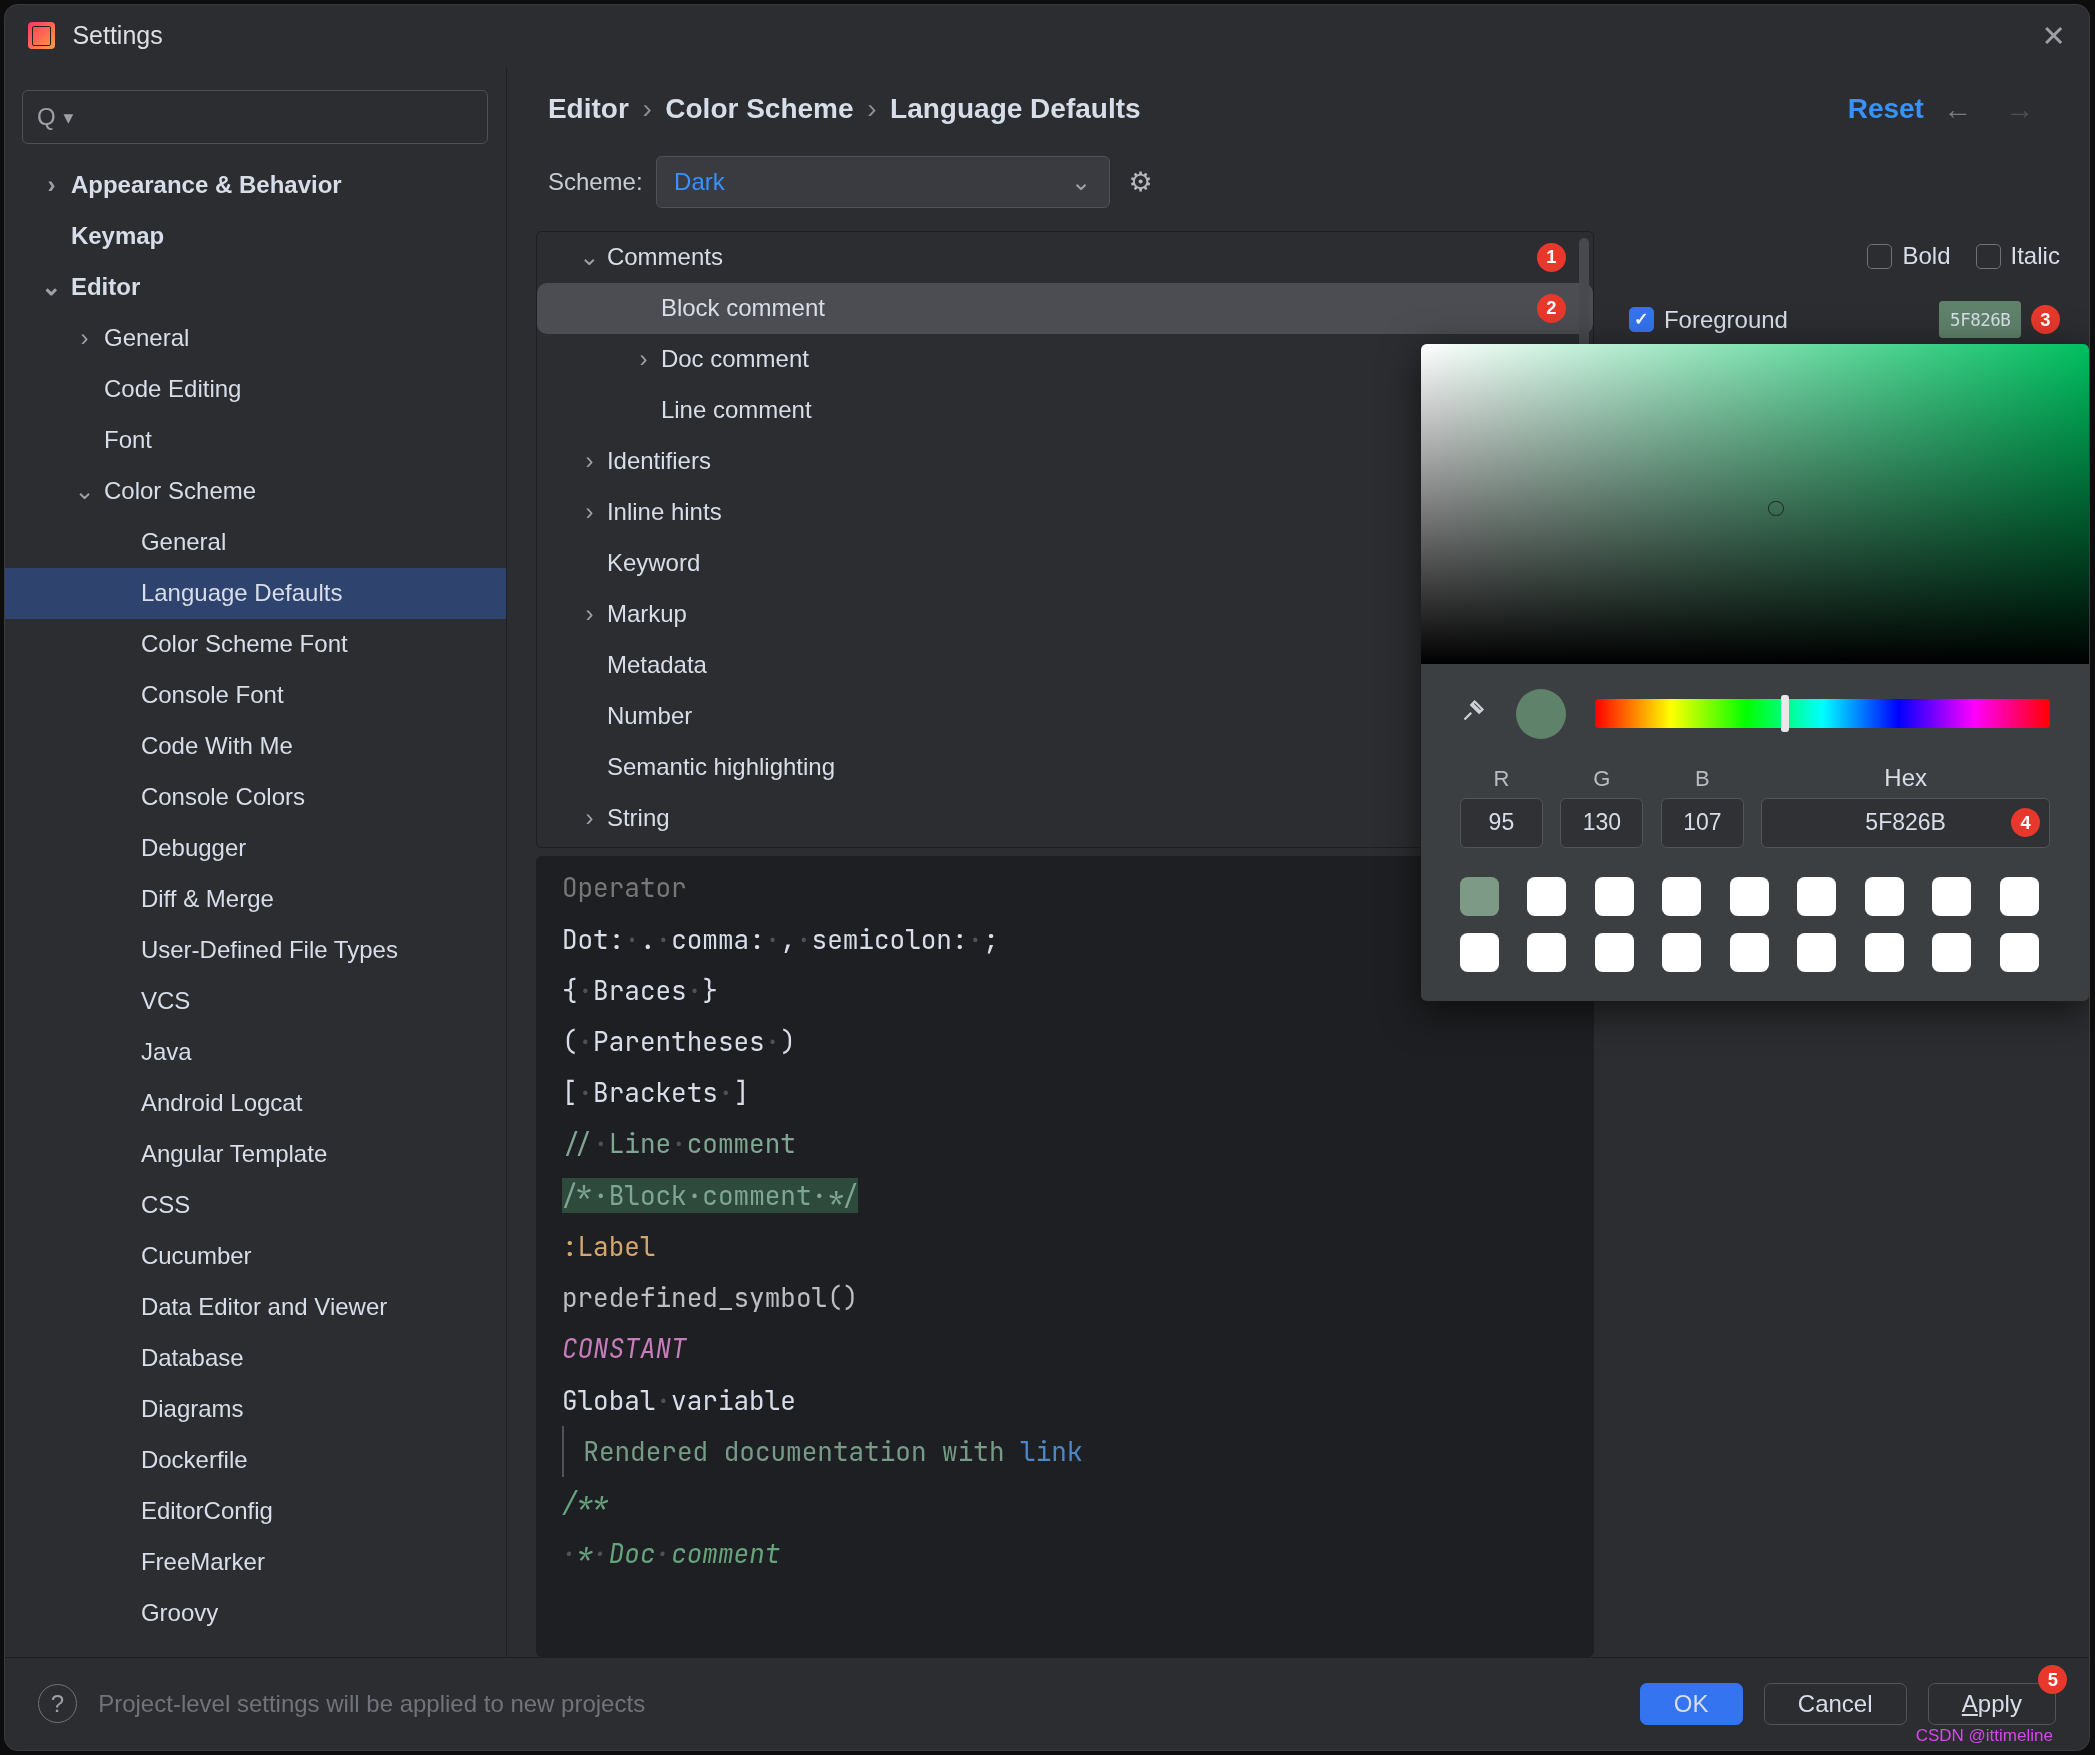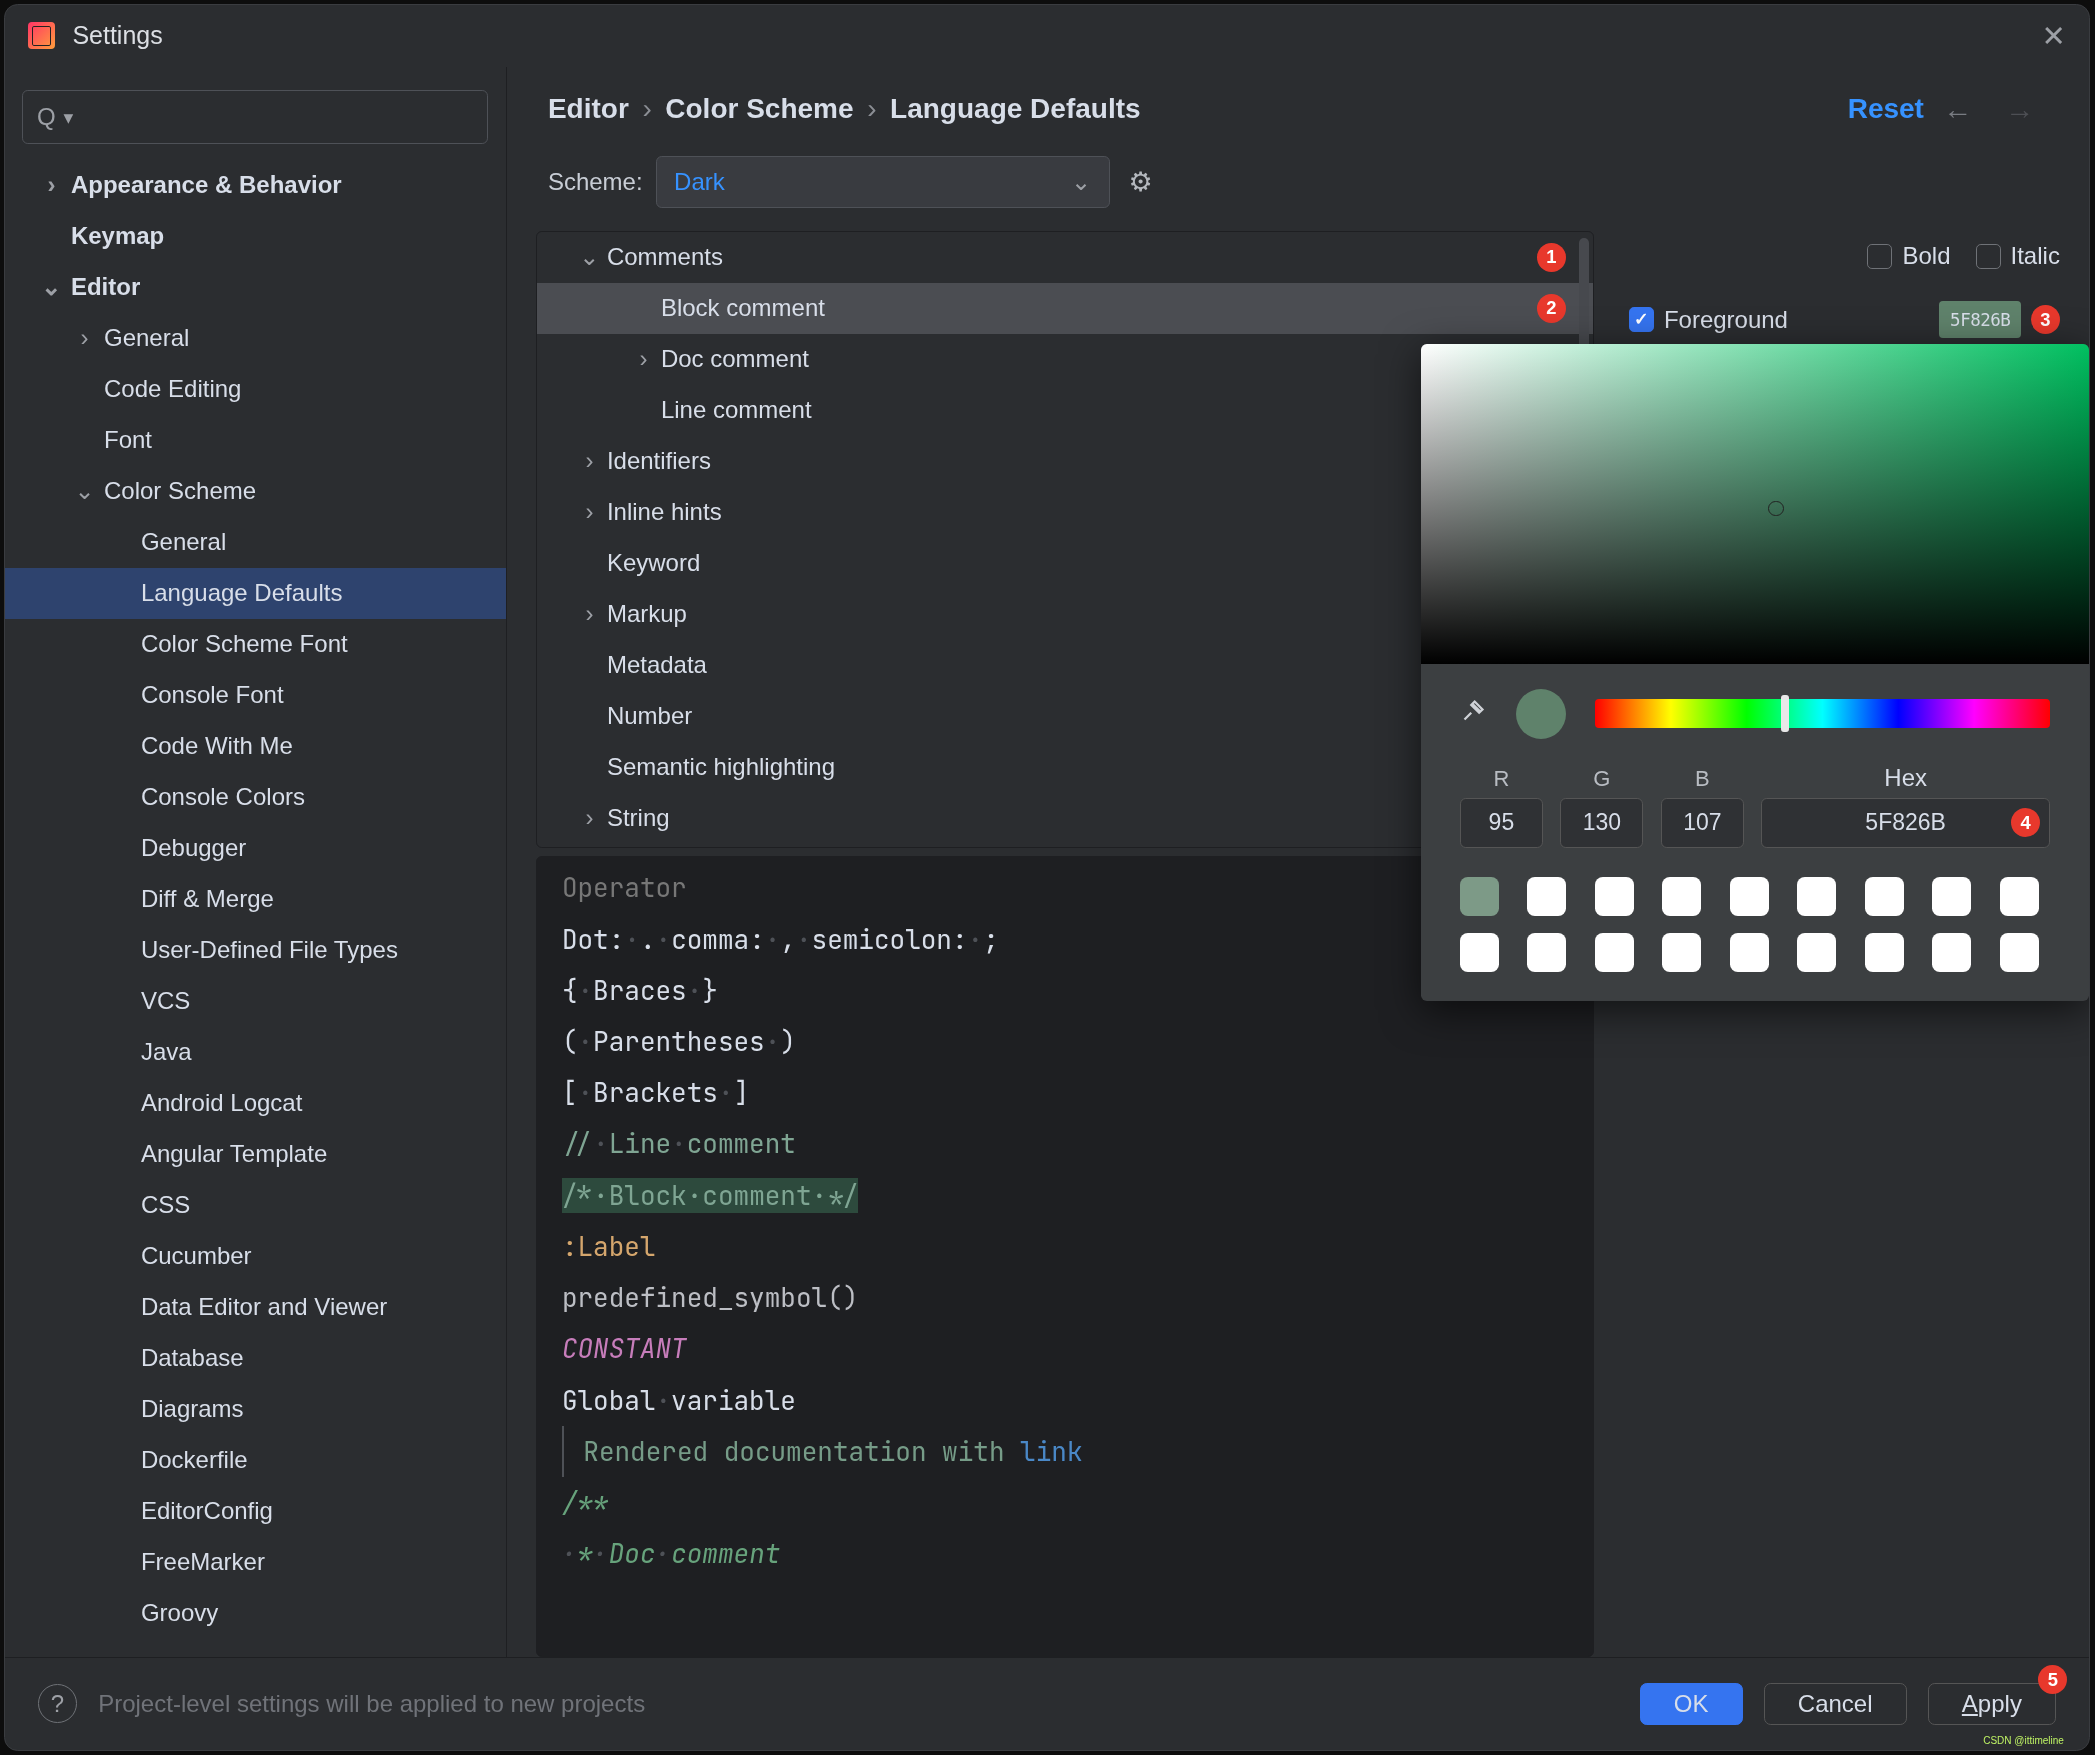--- a/index.html
+++ b/index.html
@@ -88,21 +88,21 @@
     height:617px; border:1px solid #1e1f22; border-radius:5.8px;
     background:#2b2d30; overflow:hidden; position:relative;
   }
   .catlist::after{
     content:""; position:absolute; top:5.8px; right:3.9px; bottom:5.8px; width:9.7px;
     background:#47494e; border-radius:4.9px;
   }
   .catrow { display:flex; align-items:center; height:51px; padding-left:35px;}
   .catrow.sel { background:#4b4d52; }
   .catrow .arrow-gap{ width:35px;}
-  .catrow.depth1 { padding-left:89px; }
+  .catrow.depth1 { padding-left:89px;border-radius:10px; }
   .catrow.depth1 .arrow-gap{ width:35px;}
   .badge {
     width:29px; height:29px; border-radius:14.6px; background:#e8382c;
     color:white; font-size:18.4px; font-weight:600;
     display:inline-flex; align-items:center; justify-content:center;
     margin-left:auto; margin-right:27px;
   }
   .preview {
     flex:1; background:#1e1f22; border:1px solid #1e1f22; border-radius:5.8px;
     font-family: "JetBrains Mono","Fira Code",Consolas,monospace;
@@ -183,21 +183,21 @@
     display:flex; align-items:center; justify-content:center; color:#9da0a6;
   }
   .hint{ color:#707379; }
   .btn{
     height:42px; padding:0 33px; border-radius:6.8px; border:1px solid #555;
     background:#2b2d30; color:#d8dee9; font-size:24px; display:flex; align-items:center;
     cursor:pointer;
   }
   .btn.primary{ background:#3574f0; border-color:#3574f0;}
   .spacer{flex:1;}
-  .watermark{ position:absolute; right:25px; bottom:3.9px; color:#bef264; font-size:10px;}
+  .watermark{ position:absolute; right:36px; bottom:3.9px; color:#d946ef; font-size:17px;}
   .applywrap{position:relative;}
   .applywrap .badge{position:absolute; top:-17.5px; right:-11.6px; margin:0;}
   u.acc{ text-decoration:underline;}
 </style>
 </head>
 <body>
 
 <div class="window">
   <div class="titlebar">
     <div class="appicon"></div>

